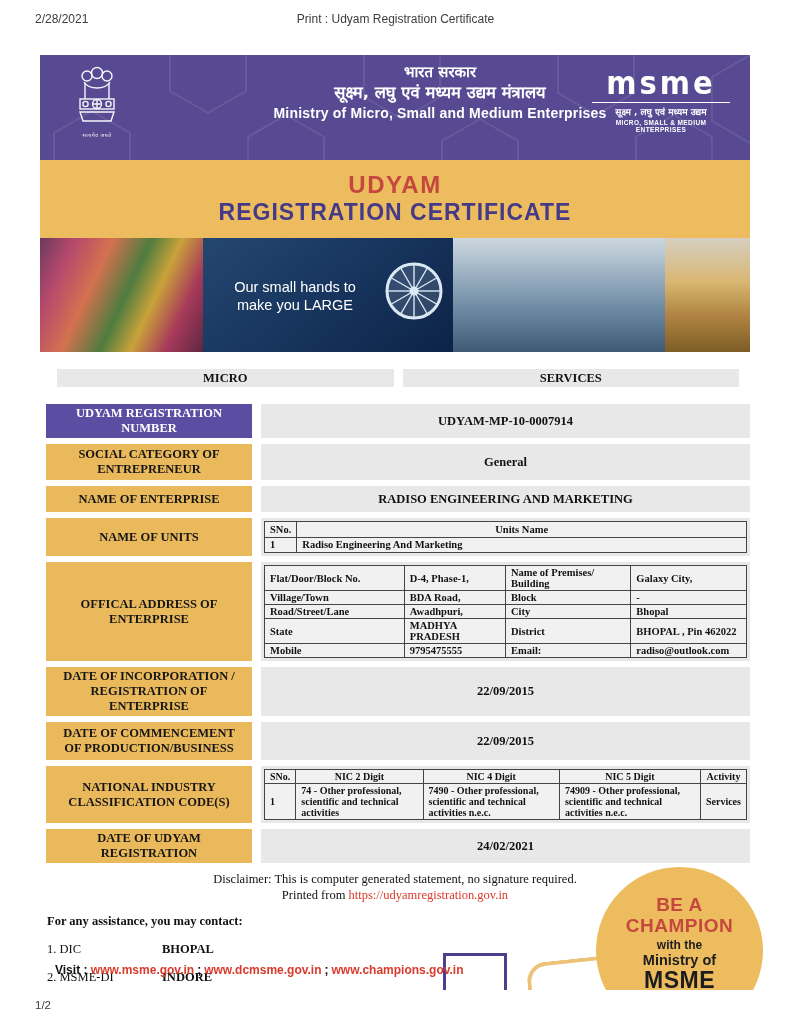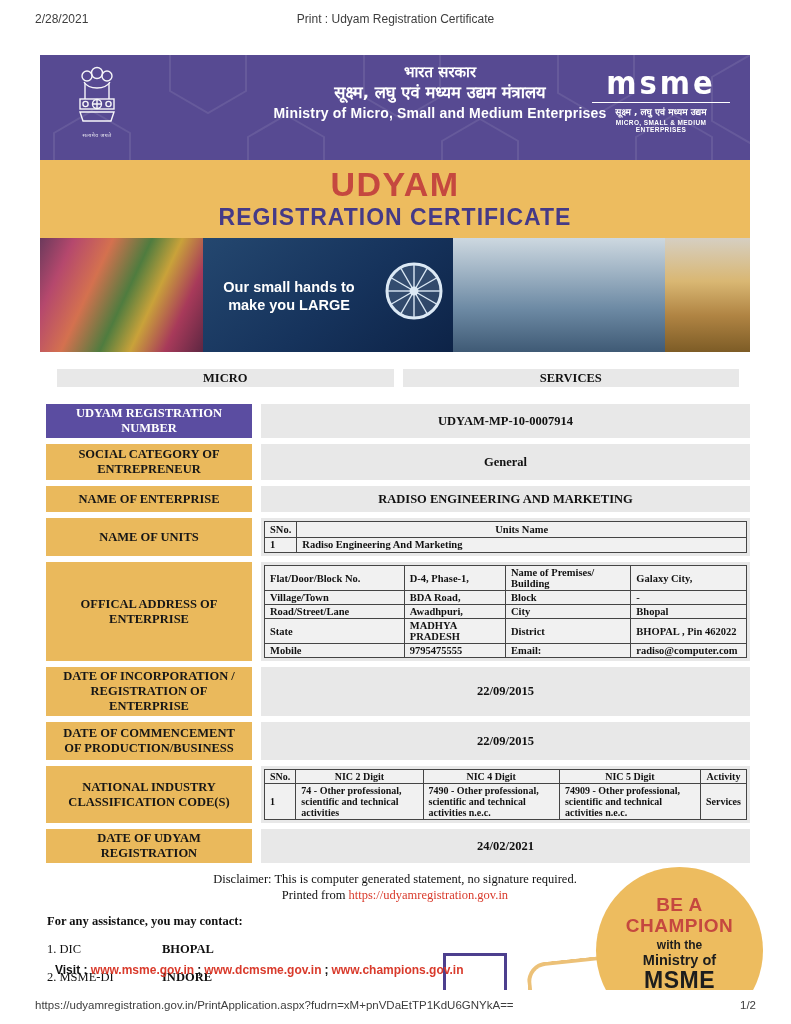--- a/index.html
+++ b/index.html
@@ -32,31 +32,31 @@
   .gov-hi2 { font-size:16.5px; font-weight:bold; margin-top:2px; font-family:"DejaVu Sans",sans-serif; }
   .gov-en2 { font-size:14px; font-weight:bold; margin-top:2px; letter-spacing:.2px; }
   .msme-logo { position:absolute; right:18px; top:14px; width:142px; text-align:center; color:#fff; }
   .msme-word { font-family:"DejaVu Sans",sans-serif; font-weight:800; font-size:29px; line-height:1; letter-spacing:3px; transform:scaleY(1.08); }
   .msme-rule { border-top:1.5px solid #fff; margin:4px 2px 2px; }
   .msme-hindi { font-size:9px; font-weight:bold; font-family:"DejaVu Sans",sans-serif; }
   .msme-eng { font-size:6.5px; font-weight:bold; letter-spacing:.4px; margin-top:1px; }
 
   
   .banner { height:78px; background:#edbc5f; display:flex; flex-direction:column; align-items:center; justify-content:center; }
-  .banner-udyam { font-size:34px; font-weight:800; color:#c5483f; letter-spacing:1.5px; line-height:1.05; }
+  .banner-udyam { font-size:24px; font-weight:800; color:#c5483f; letter-spacing:1.5px; line-height:1.05; }
   .banner-cert  { font-size:23px; font-weight:800; color:#453a87; letter-spacing:1px; margin-top:2px; }
 
   
   .hero { position:relative; height:114px; overflow:hidden; }
   .hero-seg { position:absolute; top:0; bottom:0; }
   .seg-craft  { left:0;     width:163px; background:linear-gradient(115deg,#6b3a5c 0%,#b5486d 16%,#d4714f 34%,#4f7c3f 52%,#c9a23a 66%,#a83a5a 82%,#5e2742 100%); }
   .seg-tech   { left:163px; width:250px; background:linear-gradient(140deg,#24476f 0%,#16335c 55%,#0d2347 100%); }
   .seg-office { left:413px; width:212px; background:linear-gradient(180deg,#cdd8e0 0%,#9fb3c4 30%,#6d8aa4 62%,#3f5a75 100%); }
   .seg-farm   { left:625px; width:85px;  background:linear-gradient(180deg,#d6cfc2 0%,#d9b773 38%,#b08443 68%,#7d5c26 100%); }
-  .hero-tagline { position:absolute; left:174px; top:40px; width:150px; text-align:center; color:#fff; font-weight:bold; font-size:14.5px; line-height:1.25; z-index:2; }
+  .hero-tagline { position:absolute; left:180px; top:40px; width:150px; text-align:center; color:#fff; font-weight:normal; font-size:14.5px; line-height:1.25; z-index:2; }
   .hero-chakra { position:absolute; left:343px; top:22px; z-index:2; }
 
   
   .cert-table { margin-top:6px; padding-left:6px; }
   .crow { display:flex; margin-bottom:6px; }
   .clabel {
     width:206px; margin-right:9px; flex:none;
     display:flex; align-items:center; justify-content:center; text-align:center;
     font-family:"Liberation Serif",serif; font-weight:bold; font-size:12.5px;
     padding:2px 8px; line-height:1.2;
@@ -267,21 +267,21 @@
             <tr>
               <td>State</td>
               <td>MADHYA PRADESH</td>
               <td>District</td>
               <td>BHOPAL , Pin 462022</td>
             </tr>
             <tr>
               <td>Mobile</td>
               <td>9795475555</td>
               <td>Email:</td>
-              <td>radiso@computer.com</td>
+              <td>radiso@outlook.com</td>
             </tr>
           </tbody>
         </table>
       </div>
     </div>
 
     <div class="crow">
       <div class="clabel gold h38">DATE OF INCORPORATION / REGISTRATION OF ENTERPRISE</div>
       <div class="cvalue h38">22/09/2015</div>
     </div>
@@ -353,15 +353,14 @@
     <div class="champ-l4">Ministry of</div>
     <div class="champ-l5">MSME</div>
   </div>
 </div>
 
 <div class="visit">
   <span>Visit : </span><a class="link-red">www.msme.gov.in</a><span class="sep">;</span><a class="link-red">www.dcmsme.gov.in</a><span class="sep">;</span><a class="link-red">www.champions.gov.in</a>
 </div>
 
 <div class="print-footer">
-  <span>https://udyamregistration.gov.in/PrintApplication.aspx?fudrn=xM+pnVDaEtTP1KdU6GNYkA==</span>
   <span>1/2</span>
 </div>
 
 </body></html>

